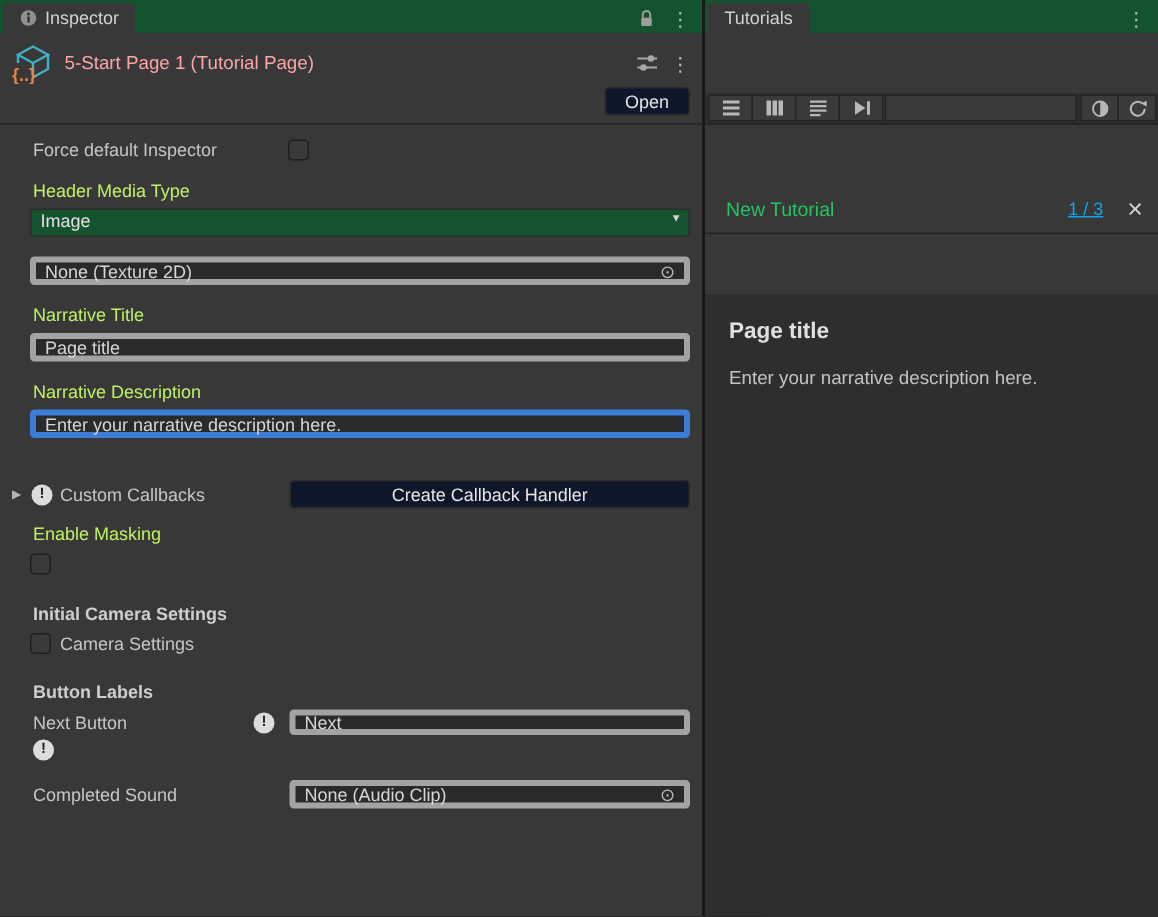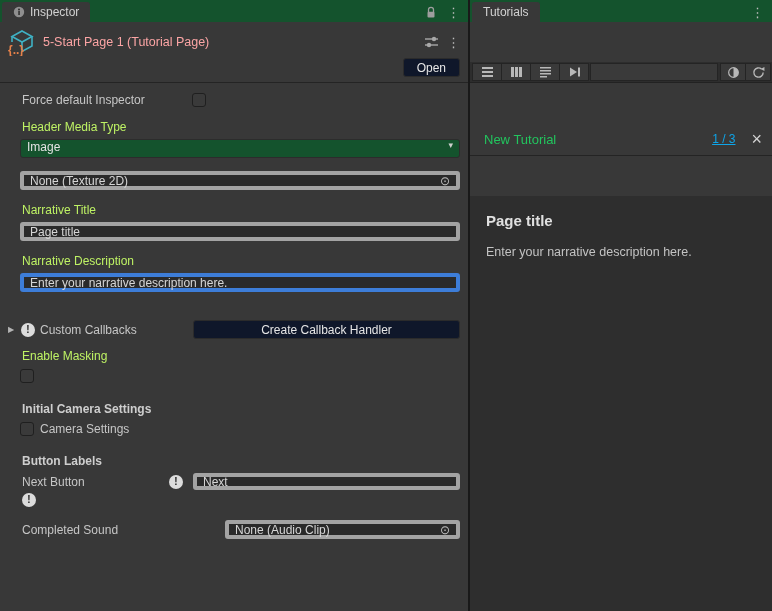--- a/index.html
+++ b/index.html
@@ -73,21 +73,21 @@
   .btn.wide { flex:1; }
 
   .checkbox-standalone { margin:0 0 16px 20px; }
   .camera-row { display:flex; align-items:center; gap:6px; margin:0 0 17px 20px; height:16px; }
 
   .two-col { display:flex; align-items:center; margin:0 8px 3px 22px; }
   .two-col .col-lbl { width:147px; flex:none; }
   .two-col .warn { margin-right:10px; }
   .two-col .field { flex:1; height:17px; }
   .two-col.tall { margin-bottom:13px; }
-  .sound-row { display:flex; align-items:center; margin:0 8px 0 22px;gap:32px; }
+  .sound-row { display:flex; align-items:center; margin:0 8px 0 22px; }
   .sound-row .col-lbl { width:171px; flex:none; }
   .sound-row .field { flex:1; }
 
   
   .toolbar {
     height:21px; background:#2d2d2d; display:flex; align-items:stretch; flex:none;
     border-bottom:1px solid #222; padding:1px 2px;
   }
   .tool-btn {
     width:30px; background:#3a3a3a; border:1px solid #242424;

